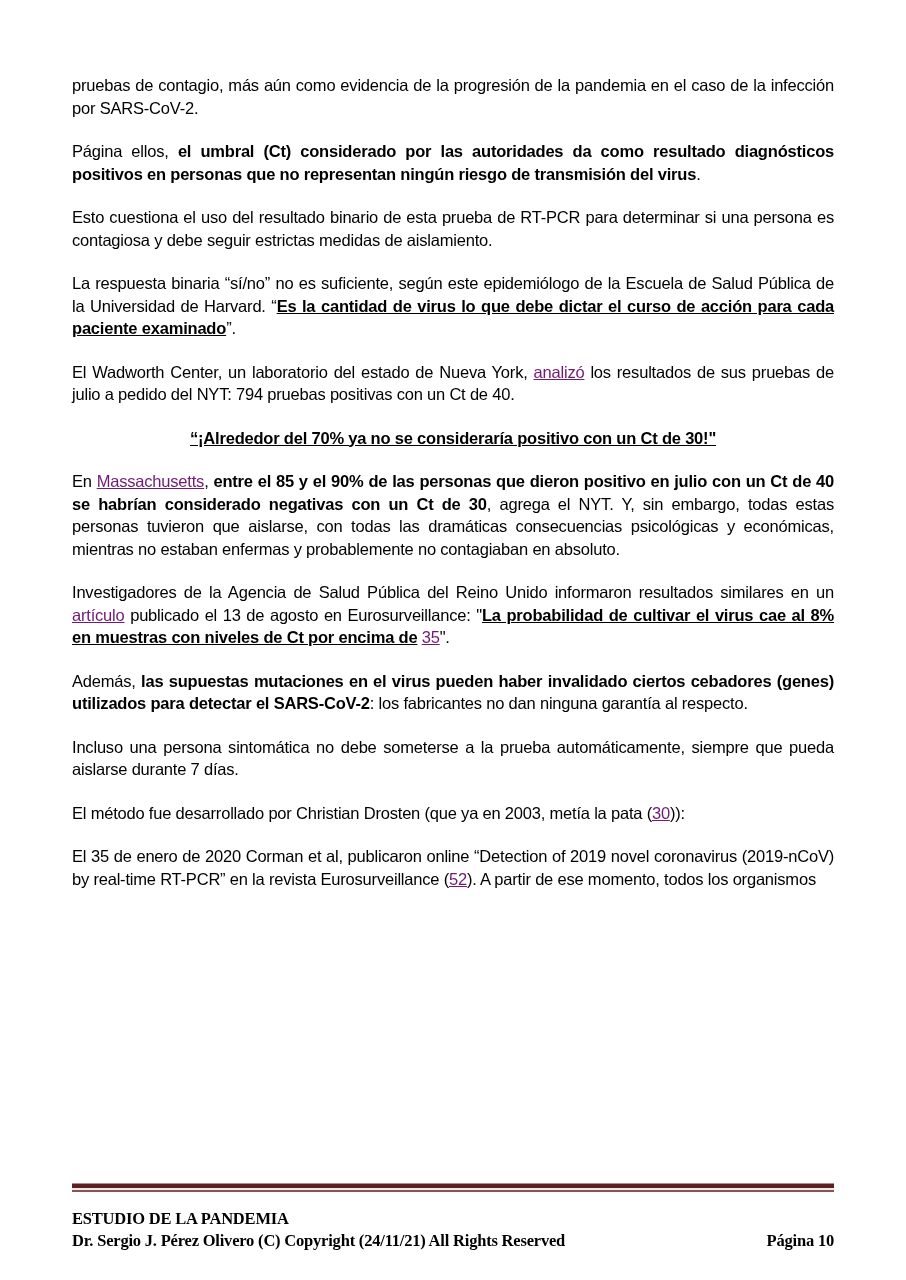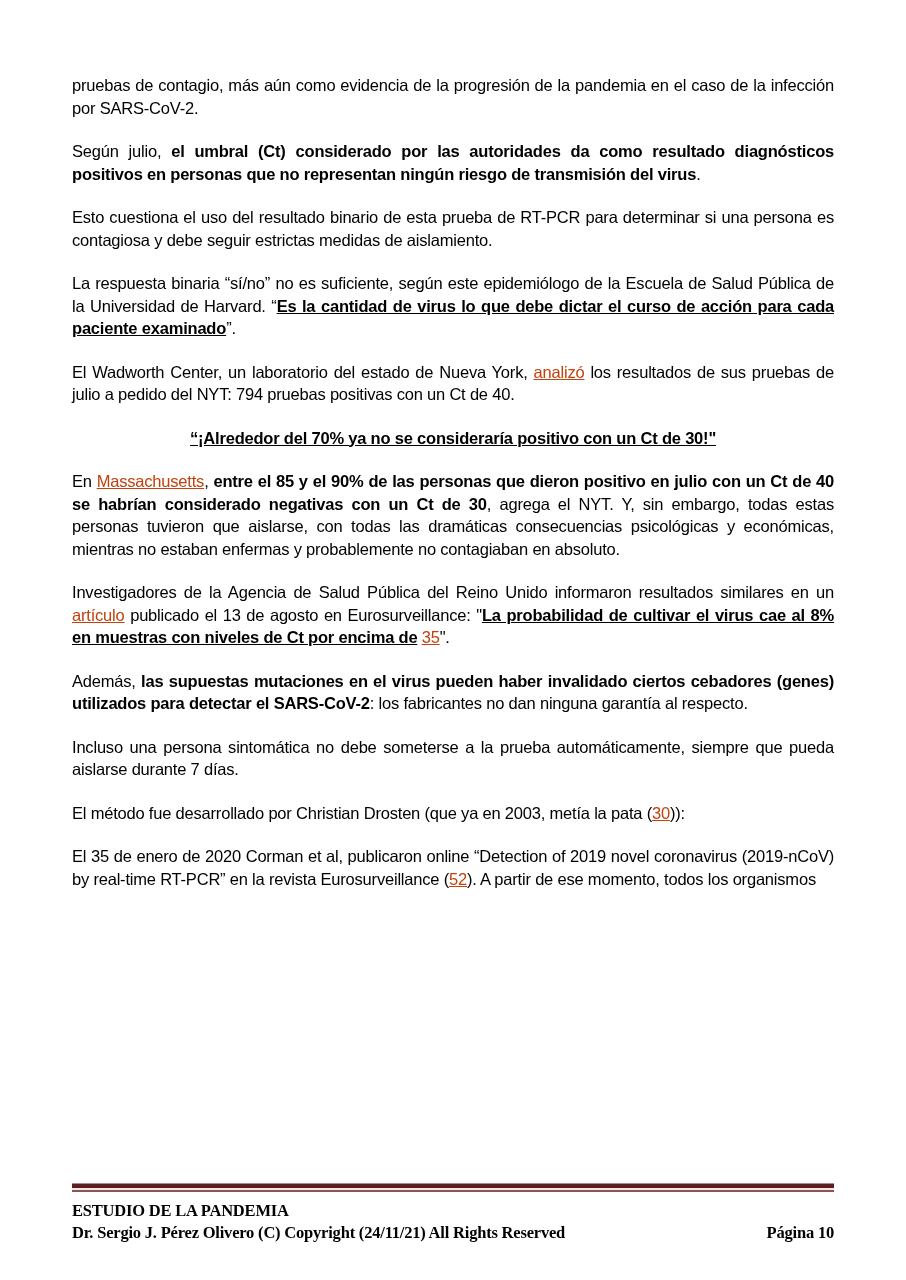--- a/index.html
+++ b/index.html
@@ -20,47 +20,47 @@
     text-align:justify;
     color:#000;
   }
   p.headline{
     font-weight:bold;
     text-decoration:underline;
     text-align:center;
   }
   .b{font-weight:bold;}
   .u{text-decoration:underline;}
-  a.link{color:#c2410c;text-decoration:underline;cursor:pointer;}
+  a.link{color:#701a75;text-decoration:underline;cursor:pointer;}
 
   .footer{
     position:absolute;left:72px;right:72px;top:1183px;
   }
   .footer-rule{width:100%;}
   .footer-rule .r1{height:1px;background:#b08a8a;}
   .footer-rule .r2{height:4px;background:#5a1f21;}
   .footer-rule .r3{height:2px;background:#f2e6e6;}
   .footer-rule .r4{height:2px;background:#8c5354;}
   .footer-text{
     font-family:"Liberation Serif","DejaVu Serif",serif;
     font-weight:bold;font-size:16.5px;line-height:22px;color:#000;
     letter-spacing:-0.2px;
   }
-  .footer-line1{margin-top:8px;}
+  .footer-line1{margin-top:16px;}
   .footer-line2{display:flex;justify-content:space-between;align-items:baseline;gap:36px;}
 </style>
 </head>
 <body>
 
 <div class="page">
 
   <main class="content">
 
   <p class="para"><span>pruebas de contagio, más aún como evidencia de la progresión de la pandemia en el caso de la infección por SARS-CoV-2.</span></p>
-      <p class="para"><span>Según julio, </span><span class="b">el umbral (Ct) considerado por las autoridades da como resultado diagnósticos positivos en personas que no representan ningún riesgo de transmisión del virus</span><span>.</span></p>
+      <p class="para"><span>Página ellos, </span><span class="b">el umbral (Ct) considerado por las autoridades da como resultado diagnósticos positivos en personas que no representan ningún riesgo de transmisión del virus</span><span>.</span></p>
       <p class="para"><span>Esto cuestiona el uso del resultado binario de esta prueba de RT-PCR para determinar si una persona es contagiosa y debe seguir estrictas medidas de aislamiento.</span></p>
       <p class="para"><span>La respuesta binaria “sí/no” no es suficiente, según este epidemiólogo de la Escuela de Salud Pública de la Universidad de Harvard. “</span><span class="b u">Es la cantidad de virus lo que debe dictar el curso de acción para cada paciente examinado</span><span>”.</span></p>
       <p class="para"><span>El Wadworth Center, un laboratorio del estado de Nueva York, </span><a class="link" href="#">analizó</a><span> los resultados de sus pruebas de julio a pedido del NYT: 794 pruebas positivas con un Ct de 40.</span></p>
       <p class="para headline"><span class="b u"> “¡Alrededor del 70% ya no se consideraría positivo con un Ct de 30!"</span></p>
       <p class="para"><span>En </span><a class="link" href="#">Massachusetts</a><span>, </span><span class="b">entre el 85 y el 90% de las personas que dieron positivo en julio con un Ct de 40 se habrían considerado negativas con un Ct de 30</span><span>, agrega el NYT. Y, sin embargo, todas estas personas tuvieron que aislarse, con todas las dramáticas consecuencias psicológicas y económicas, mientras no estaban enfermas y probablemente no contagiaban en absoluto.</span></p>
       <p class="para"><span>Investigadores de la Agencia de Salud Pública del Reino Unido informaron resultados similares en un </span><a class="link" href="#">artículo</a><span> publicado el 13 de agosto en Eurosurveillance: "</span><span class="b u">La probabilidad de cultivar el virus cae al 8% en muestras con niveles de Ct por encima de</span><span> </span><a class="link" href="#">35</a><span>".</span></p>
       <p class="para"><span>Además, </span><span class="b">las supuestas mutaciones en el virus pueden haber invalidado ciertos cebadores (genes) utilizados para detectar el SARS-CoV-2</span><span>: los fabricantes no dan ninguna garantía al respecto.</span></p>
       <p class="para"><span>Incluso una persona sintomática no debe someterse a la prueba automáticamente, siempre que pueda aislarse durante 7 días.</span></p>
       <p class="para"><span>El método fue desarrollado por Christian Drosten (que ya en 2003, metía la pata (</span><a class="link" href="#">30</a><span>)):</span></p>
       <p class="para"><span>El 35 de enero de 2020 Corman et al, publicaron online “Detection of 2019 novel coronavirus (2019-nCoV) by real-time RT-PCR” en la revista Eurosurveillance (</span><a class="link" href="#">52</a><span>).  A partir de ese momento, todos los organismos</span></p>

